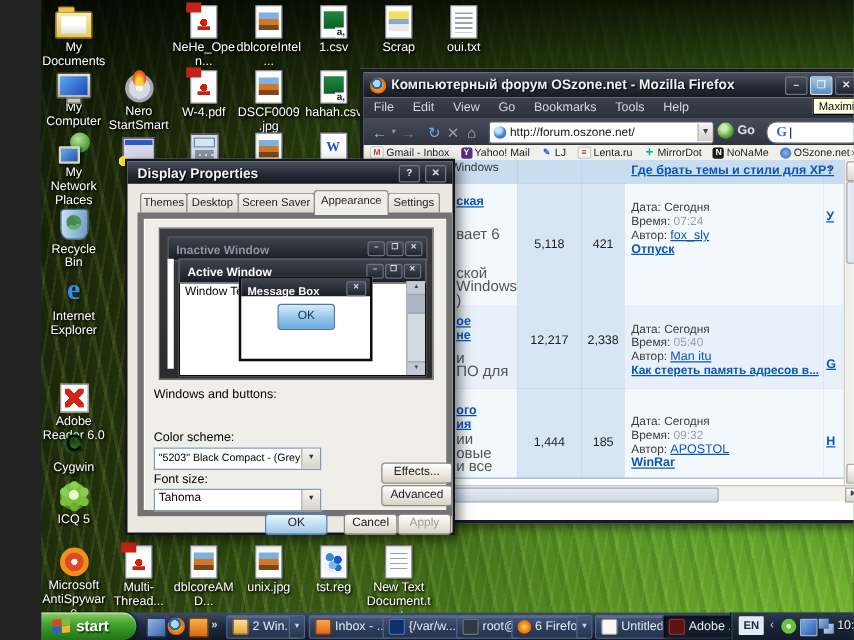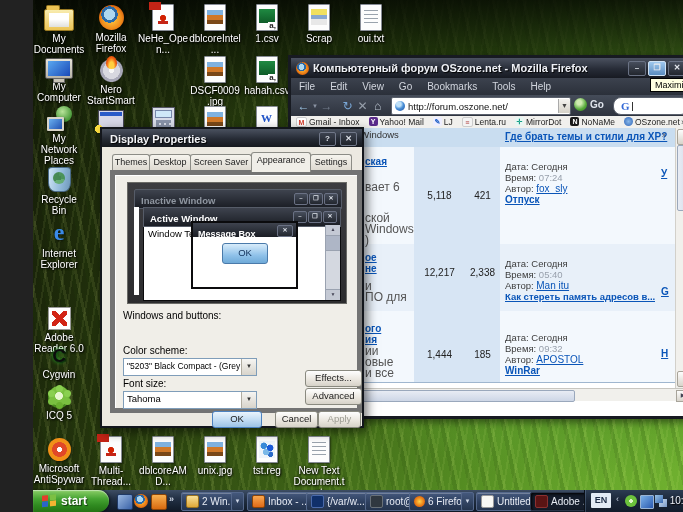--- a/index.html
+++ b/index.html
@@ -72,21 +72,21 @@
   .globe{width:10px;height:10px;border-radius:50%;margin:0 3px;background:radial-gradient(circle at 38% 32%,#bfe0f8 0 25%,#4a90d8 50%,#1a4a9a);flex:0 0 10px}
   .urlbar .u{font-size:9.5px;color:#111;white-space:nowrap;overflow:hidden;flex:1}
   .uarr{flex:0 0 11px;height:14px;background:linear-gradient(#f4f3f0,#d6d2c8);border-left:1px solid #aaa;color:#444;font-size:7px;line-height:14px;text-align:center}
   .gobtn{position:absolute;left:283px;top:3px;display:flex;align-items:center;gap:3px}
   .gocirc{width:13px;height:13px;border-radius:50%;background:radial-gradient(circle at 40% 35%,#cfeab0 0 20%,#55a838 60%,#2f7a20)}
   .gobtn .gl{font-size:10px;font-weight:bold;color:#dfe4ec}
   .searchbox{position:absolute;left:322px;top:2px;width:74px;height:16px;background:#fff;border:1px solid #5a606c;border-radius:8px;display:flex;align-items:center}
   .glogo{font:bold 11px/14px "Liberation Serif",serif;color:#3369d6;margin-left:7px}
   .scaret{width:1px;height:9px;background:#333;margin-left:2px}
   .ffbm{position:absolute;left:0;top:58px;right:0;height:12px;background:#f1f0ed;border-bottom:1px solid #c6c4be;display:flex;align-items:center;gap:9px;padding-left:5px}
-  .bmitem{display:flex;align-items:flex-start;gap:2px;font-size:8.5px;color:#222;white-space:nowrap}
+  .bmitem{display:flex;align-items:flex-end;gap:2px;font-size:8.5px;color:#222;white-space:nowrap}
   .bmi{width:9px;height:9px;border-radius:2px;font:bold 7px/9px "Liberation Sans",sans-serif;text-align:center;flex:0 0 9px}
   .bmi.gm{background:#fff;border:1px solid #ccc;color:#d23b2a;width:8px;height:8px}
   .bmi.ya{background:#5a2a8a;color:#fff}
   .bmi.lj{background:#eef;color:#2a66c8}
   .bmi.ln{background:#f4f4f4;border:1px solid #ccc;color:#a33;width:8px;height:8px}
   .bmi.md{background:#e8f6f2;color:#18a088}
   .bmi.nn{background:#1a1a1a;color:#fff}
   .bmi.oz{background:radial-gradient(circle,#8ab8e8,#2a62b8);border-radius:50%}
   .bmovf{position:absolute;right:5px;top:0;font-size:9px;color:#555;line-height:12px}
   .ffbody{position:absolute;left:0;top:70px;width:400px;height:260px;background:#fff;overflow:hidden}
@@ -161,24 +161,20 @@
 </style>
 </head>
 <body>
 
 <div id="screen">
 
   <div class="dicon" style="left:0;top:4px">
       <div class="ic mydocs"></div>
       <div class="dlbl">My Documents</div>
     </div>
-  <div class="dicon" style="left:52px;top:4px">
-      <div class="ic ffx"></div>
-      <div class="dlbl">Mozilla Firefox</div>
-    </div>
   <div class="dicon" style="left:104px;top:4px">
       <div class="ic f pdfi"></div>
       <div class="dlbl">NeHe_Open...</div>
     </div>
   <div class="dicon" style="left:156px;top:4px">
       <div class="ic f jpgi"></div>
       <div class="dlbl">dblcoreIntel...</div>
     </div>
   <div class="dicon" style="left:208px;top:4px">
       <div class="ic f csvi"></div>
@@ -192,20 +188,24 @@
       <div class="ic f txti"></div>
       <div class="dlbl">oui.txt</div>
     </div>
   <div class="dicon" style="left:0;top:56px">
       <div class="ic comp"></div>
       <div class="dlbl">My Computer</div>
     </div>
   <div class="dicon" style="left:52px;top:56px">
       <div class="ic nero"></div>
       <div class="dlbl">Nero StartSmart</div>
+    </div>
+  <div class="dicon" style="left:104px;top:56px">
+      <div class="ic f pdfi"></div>
+      <div class="dlbl">W-4.pdf</div>
     </div>
   <div class="dicon" style="left:156px;top:56px">
       <div class="ic f jpgi"></div>
       <div class="dlbl">DSCF0009.jpg</div>
     </div>
   <div class="dicon" style="left:208px;top:56px">
       <div class="ic f csvi"></div>
       <div class="dlbl">hahah.csv</div>
     </div>
   <div class="dicon" style="left:0;top:106px">

